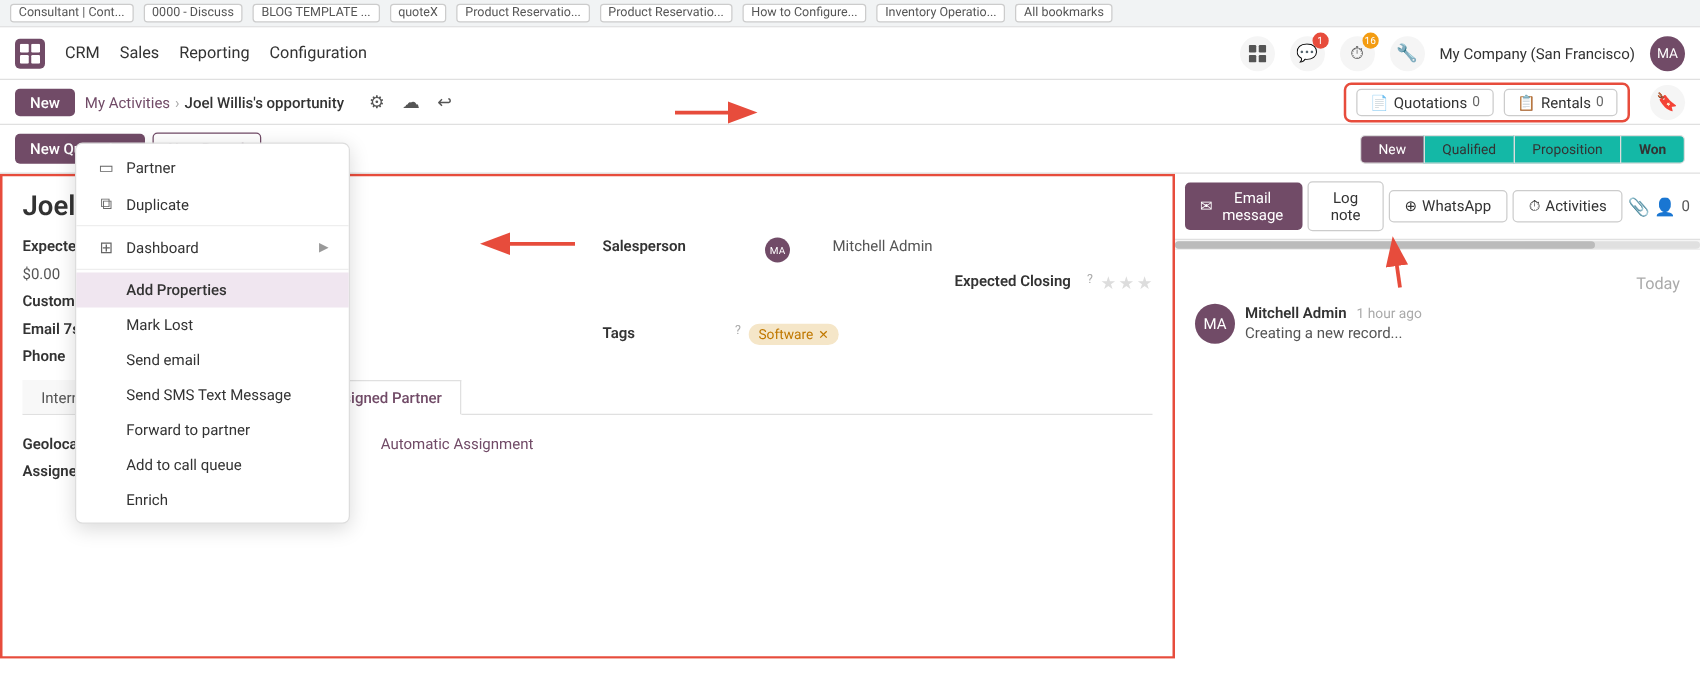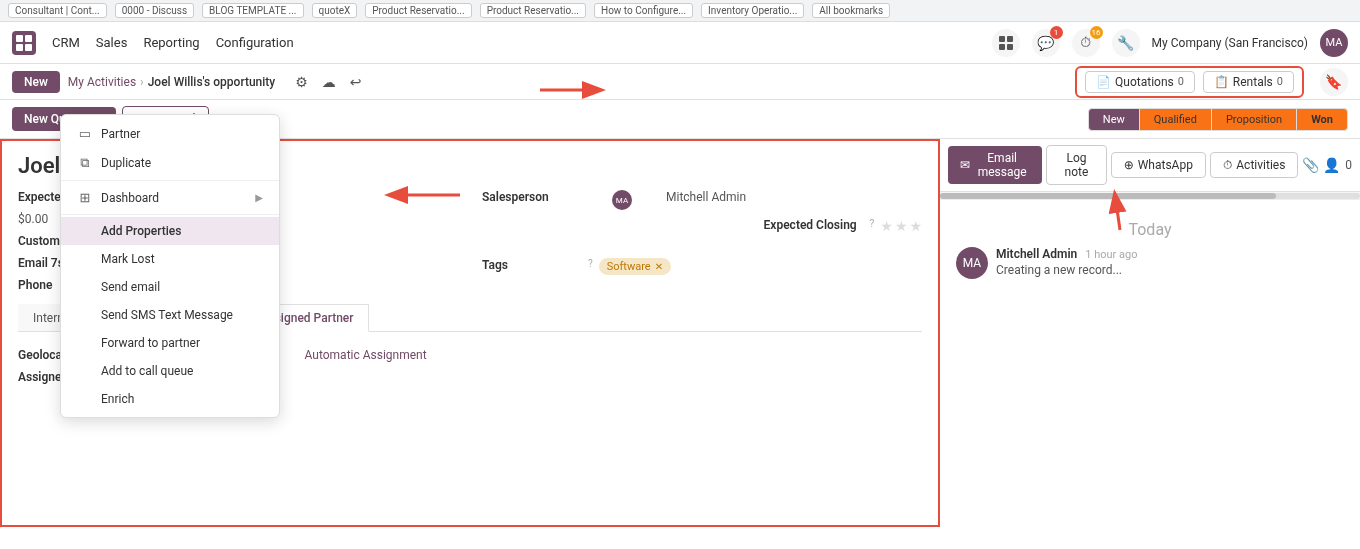--- a/index.html
+++ b/index.html
@@ -153,21 +153,21 @@
       background: #fff; color: #714B67;
       border: 1px solid #714B67;
     }
 
     
     .pipeline {
       margin-left: auto;
       display: flex; gap: 0; align-items: center;
     }
     .pipeline-step {
-      background: #f97316;
+      background: #14b8a6;
       border: 1px solid #ddd;
       padding: 4px 14px;
       font-size: 11px;
       cursor: pointer;
       position: relative;
     }
     .pipeline-step.active {
       background: #714B67; color: #fff;
     }
     .pipeline-step:not(:first-child) { margin-left: -1px; }
@@ -253,21 +253,21 @@
       border: 1px solid #ccc;
     }
     .chatter-icon { font-size: 12px; }
     .chatter-right { margin-left: auto; display: flex; align-items: center; gap: 4px; }
 
     
     .chatter-body {
       flex: 1; overflow-y: auto; padding: 12px 16px;
     }
     .date-separator {
-      text-align: center; font-size: 16px; color: #aaa; margin: 8px 0;
+      text-align: right; font-size: 13px; color: #aaa; margin: 8px 0;
     }
     .message-item {
       display: flex; gap: 8px; margin-bottom: 12px;
     }
     .msg-avatar {
       width: 32px; height: 32px; border-radius: 50%;
       background: #714B67; flex-shrink: 0;
       display: flex; align-items: center; justify-content: center;
       color: #fff; font-size: 12px; overflow: hidden;
     }

